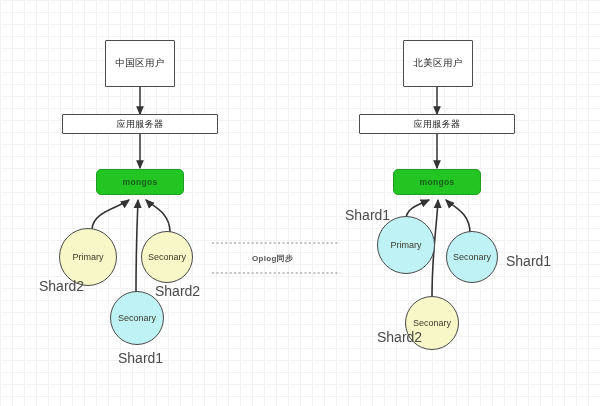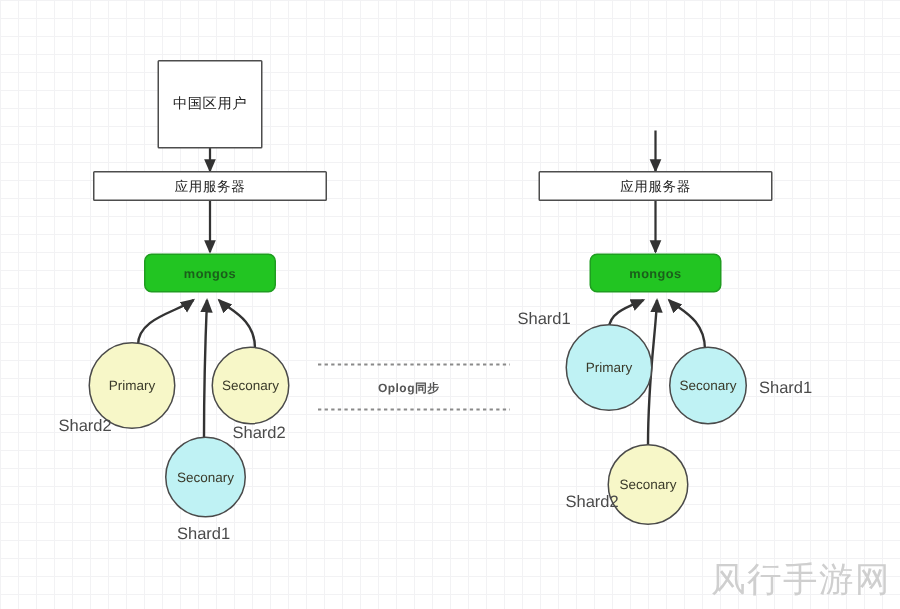--- a/index.html
+++ b/index.html
@@ -50,21 +50,21 @@
   .circle{
     border-radius:50%;
     border:1.5px solid #4a4a4a;
     font-size:9px;
     color:#3a3a2a;
   }
   .c-yellow{background:#f7f7c8;}
   .c-blue{background:#bff2f4;}
   .label{
     position:absolute;
-    font-size:11px;
+    font-size:14px;
     color:#4a4a4a;
     white-space:nowrap;
   }
   .oplog-label{
     position:absolute;
     font-size:8px;
     color:#555;
     white-space:nowrap;
     letter-spacing:.3px;
   }
@@ -105,46 +105,46 @@
     <line x1="437" y1="134" x2="437" y2="168" stroke="#333" stroke-width="1.5" marker-end="url(#arw)"></line>
 
     <path d="M 406,219 C 406,208 420,204 429,200" fill="none" stroke="#333" stroke-width="1.6" marker-end="url(#arw)"></path>
     <path d="M 470,233 C 470,212 452,206 446,200" fill="none" stroke="#333" stroke-width="1.6" marker-end="url(#arw)"></path>
     <path d="M 432,297 C 432,252 437,224 438,200" fill="none" stroke="#333" stroke-width="1.6" marker-end="url(#arw)"></path>
 
     <line x1="212" y1="243" x2="340" y2="243" stroke="#8a8a8a" stroke-width="1.2" stroke-dasharray="2.2,2.2"></line>
     <line x1="212" y1="273" x2="340" y2="273" stroke="#8a8a8a" stroke-width="1.2" stroke-dasharray="2.2,2.2"></line>
   </svg>
 
-  <div class="node rect-user" style="left:105px;top:40px;width:70px;height:59px;">中国区用户</div>
+  <div class="node rect-user" style="left:105px;top:40px;width:70px;height:47px;">中国区用户</div>
 
   <div class="node rect-app" style="left:62px;top:114px;width:156px;height:20px;">应用服务器</div>
 
   <div class="node rect-mongos" style="left:96px;top:169px;width:88px;height:26px;">mongos</div>
 
   <div class="node circle c-yellow" style="left:59px;top:228px;width:58px;height:58px;">Primary</div>
   <div class="label" style="left:39px;top:278px;">Shard2</div>
 
   <div class="node circle c-yellow" style="left:141px;top:231px;width:52px;height:52px;">Seconary</div>
   <div class="label" style="left:155px;top:283px;">Shard2</div>
 
   <div class="node circle c-blue" style="left:110px;top:291px;width:54px;height:54px;">Seconary</div>
   <div class="label" style="left:118px;top:350px;">Shard1</div>
 
   <div class="oplog-label" style="left:252px;top:253px;font-weight:bold;">Oplog同步</div>
 
+  <div class="node rect-user" style="left:403px;top:40px;width:70px;height:47px;">北美区用户</div>
 
   <div class="node rect-app" style="left:359px;top:114px;width:156px;height:20px;">应用服务器</div>
 
   <div class="node rect-mongos" style="left:393px;top:169px;width:88px;height:26px;">mongos</div>
 
   <div class="node circle c-blue" style="left:377px;top:216px;width:58px;height:58px;">Primary</div>
   <div class="label" style="left:345px;top:207px;">Shard1</div>
 
   <div class="node circle c-blue" style="left:446px;top:231px;width:52px;height:52px;">Seconary</div>
   <div class="label" style="left:506px;top:253px;">Shard1</div>
 
   <div class="node circle c-yellow" style="left:405px;top:296px;width:54px;height:54px;">Seconary</div>
   <div class="label" style="left:377px;top:329px;">Shard2</div>
 
-  <div class="wm">风行手游网</div>
 
 </div>
 
 </body></html>

